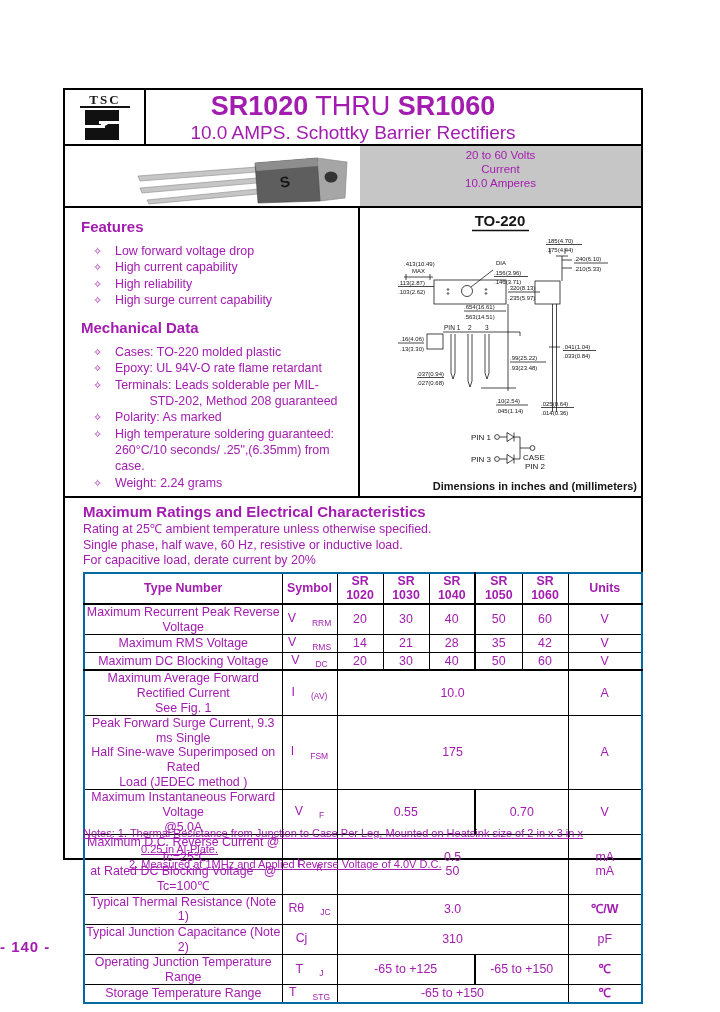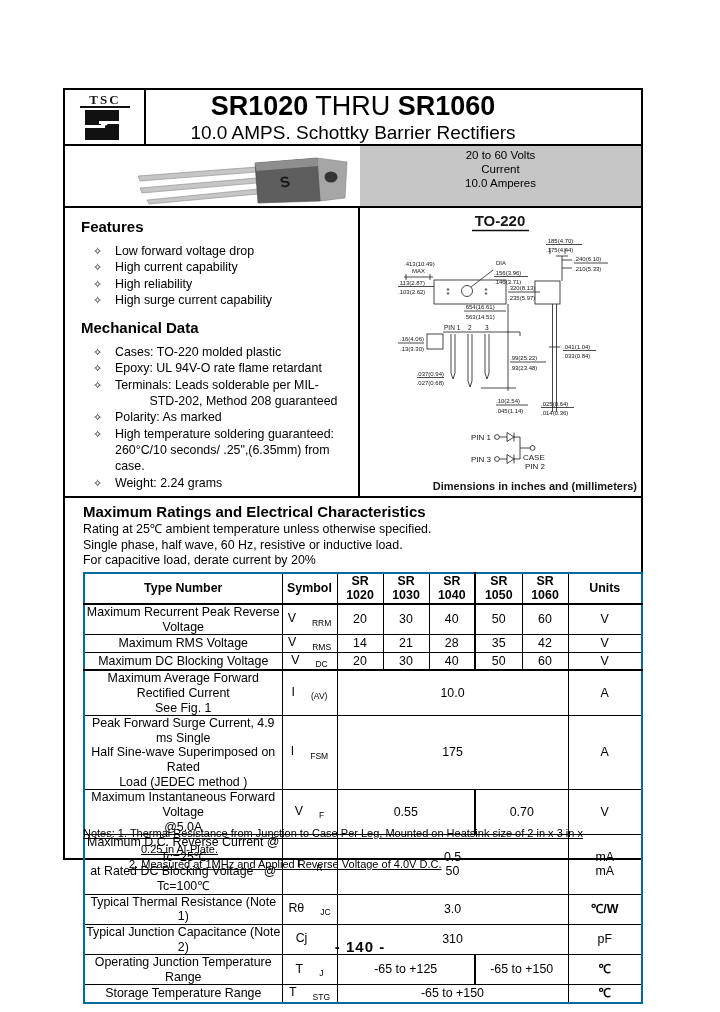--- a/index.html
+++ b/index.html
@@ -1,17 +1,17 @@
 <!DOCTYPE html>
 <html><head>
 <meta charset="utf-8">
 <style>
   html,body{margin:0;padding:0;background:#fff;}
   .page{position:relative;width:720px;height:1012px;background:#fff;overflow:hidden;
-        font-family:"Liberation Sans",sans-serif;color:#000000;}
+        font-family:"Liberation Sans",sans-serif;color:#a21caf;}
   .frame{position:absolute;left:63px;top:88px;width:580px;height:772px;
          border:2px solid #000;box-sizing:border-box;}
   .row{position:absolute;left:0;width:100%;box-sizing:border-box;}
   
   .row-hdr{top:0;height:56px;border-bottom:2px solid #000;}
   .logo-cell{position:absolute;left:0;top:0;width:81px;height:54px;border-right:2px solid #000;
              box-sizing:border-box;display:flex;align-items:center;justify-content:center;}
   .hdr-titles{position:absolute;left:0;right:0;top:0;text-align:center;}
   .t-main{font-size:27px;margin-top:1px;letter-spacing:0;}
   .t-main .b{font-weight:bold;}
@@ -47,21 +47,21 @@
   sub{font-size:8.5px;padding-left:16px;}
   td.val,td.unit{white-space:pre-line;}
   .tb{border-bottom-width:2px !important;}
   .tl{border-left-width:2px !important;}
   .bold-unit{font-weight:bold;}
   tr.r-sm td{height:16px;}
   
   .notes{position:absolute;left:83px;top:826px;width:552px;font-size:11px;line-height:15.5px;text-decoration:underline;}
   .notes .n2{margin-left:58px;}
   .notes .n3{margin-left:46px;}
-  .pageno{position:absolute;left:0;right:0;top:938px;text-align:center;
+  .pageno{position:absolute;left:0;right:0;top:938px;
           font-size:15px;font-weight:bold;letter-spacing:1px;}
   
   svg text{font-family:"Liberation Sans",sans-serif;fill:#161616;}
   .dwg .ln line,.dwg .ln rect,.dwg .ln circle,.dwg .ln path{stroke:#1a1a1a;stroke-width:0.8;fill:none;}
   .t-dim{font-size:6px;}
   .t-pin{font-size:6.5px;}
   .t-sch{font-size:8px;}
   .t-pkg{font-size:15px;font-weight:bold;}
   .t-note{font-size:11px;font-weight:bold;}
 </style>
@@ -328,21 +328,21 @@
           <td class="unit tb">V</td>
         </tr>
         <tr>
           <td class="lbl">Maximum Average Forward Rectified Current
 See Fig. 1</td>
           <td class="sym"><span>I</span><sub>(AV)</sub></td>
           <td class="val" colspan="5">10.0</td>
           <td class="unit">A</td>
         </tr>
         <tr>
-          <td class="lbl">Peak Forward Surge Current, 4.9 ms Single
+          <td class="lbl">Peak Forward Surge Current, 9.3 ms Single
 Half Sine-wave Superimposed on Rated
 Load (JEDEC method )</td>
           <td class="sym"><span>I</span><sub>FSM</sub></td>
           <td class="val" colspan="5">175</td>
           <td class="unit">A</td>
         </tr>
         <tr>
           <td class="lbl">Maximum Instantaneous Forward Voltage
 @5.0A</td>
           <td class="sym"><span>V</span><sub>F</sub></td>

